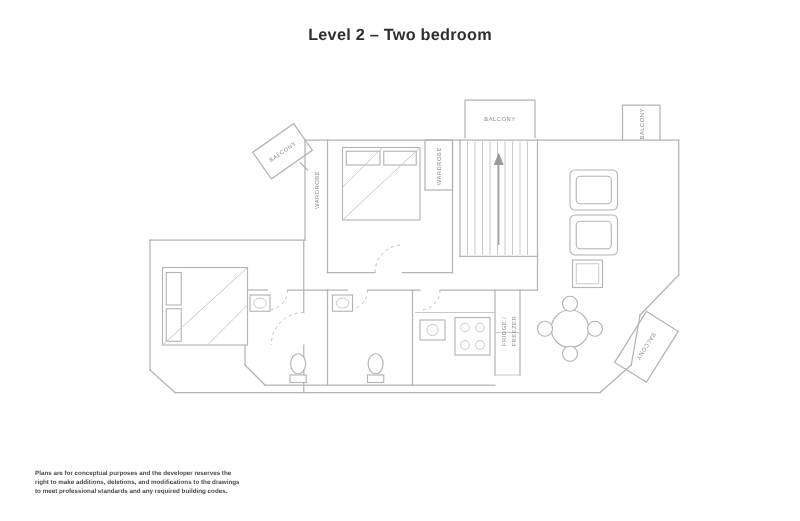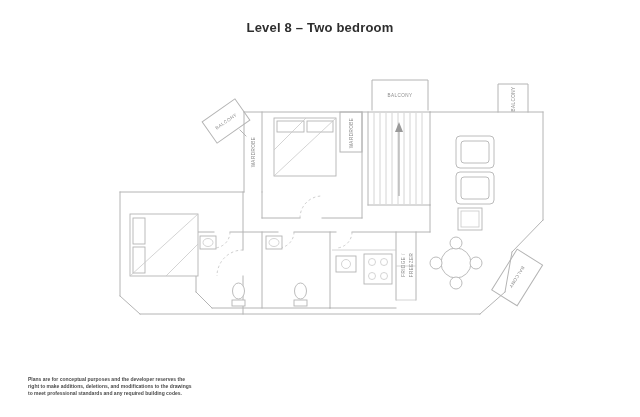--- a/index.html
+++ b/index.html
@@ -24,21 +24,21 @@
   text.lbl{
     font-family:"Liberation Sans", sans-serif;
     font-size:4.6px;fill:#8c8c8c;letter-spacing:.45px;text-anchor:middle;
   }
   .arrow{stroke:#9a9a9a;stroke-width:1;fill:none;}
   .arrowhead{fill:#9a9a9a;stroke:none;}
 </style>
 </head>
 <body>
 
-<div class="title">Level 8 – Two bedroom</div>
+<div class="title">Level 2 – Two bedroom</div>
 
 <svg width="640" height="417" viewBox="0 0 640 417">
 
   <g>
 
     <polyline class="wall" points="244,112 430,112"></polyline>
     <line class="wall" x1="244" y1="112" x2="244" y2="192"></line>
     <line class="wall" x1="262" y1="112" x2="262" y2="192"></line>
     <line class="wall" x1="362" y1="112" x2="362" y2="218"></line>
     <rect class="wall" x="340" y="112" width="22" height="40"></rect>

